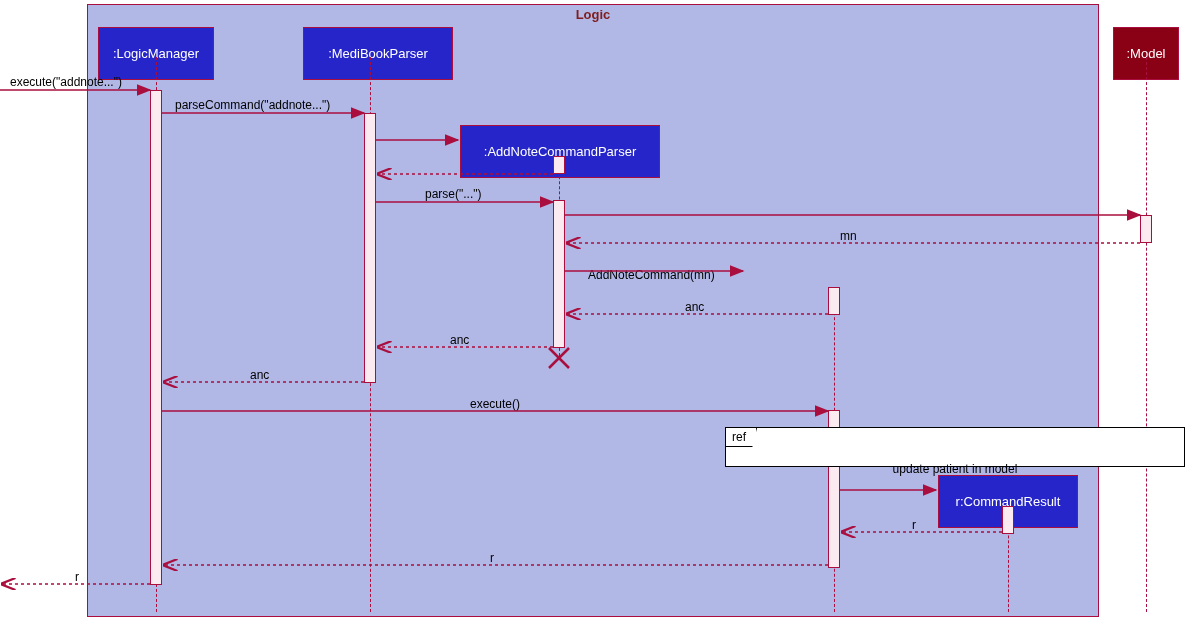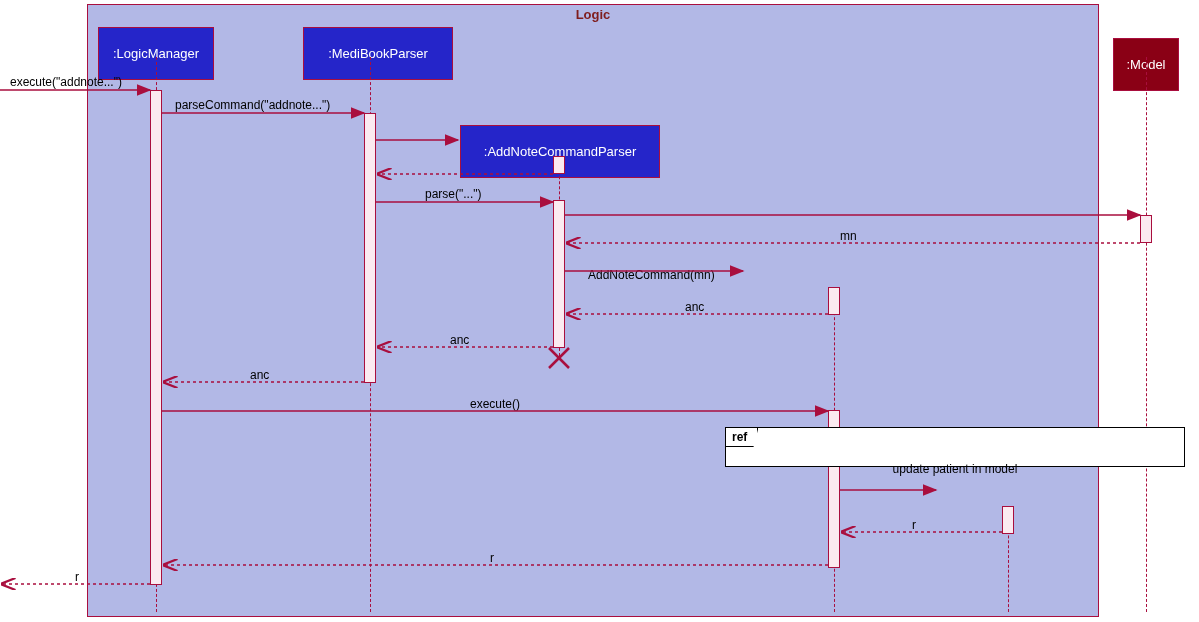--- a/index.html
+++ b/index.html
@@ -6,37 +6,38 @@
   body { font-family: sans-serif; font-size: 12px; background: #fff; }
   .canvas { position: relative; width: 1199px; height: 622px; }
   .region { position: absolute; border: 1px solid #a90e3e; }
   .region-title { position: absolute; top: 2px; left: 50%; transform: translateX(-50%); color: #7f1d1d; font-weight: bold; font-size: 13px; }
   .participant { position: absolute; background: #2525c9; border: 1.5px solid #a90e3e; color: #fff; padding: 18px 12px; text-align: center; font-size: 13px; }
   .participant.dark { background: #8a0015; }
   .lifeline { position: absolute; width: 0; border-left: 1.5px dashed #a90e3e; }
   .activation { position: absolute; width: 12px; background: #fbeaf0; border: 1.5px solid #a90e3e; }
   .msg-label { position: absolute; font-size: 12px; color: #000; text-align: center; white-space: nowrap; }
   .ref-box { position: absolute; background: #fff; border: 1.5px solid #000; }
-  .ref-tab { position: absolute; top: 0; left: 0; background: #fff; border: 1.5px solid #000; border-top: none; border-left: none; padding: 2px 10px 2px 6px; font-weight: bold; font-size: 12px; clip-path: polygon(0 0, 100% 0, 85% 100%, 0 100%); }
+  .ref-tab { position: absolute; top: 0; left: 0; background: #fff; border: 1.5px solid #000; border-top: none; border-left: none; padding: 2px 10px 2px 6px; font-weight: normal; font-size: 12px; clip-path: polygon(0 0, 100% 0, 85% 100%, 0 100%); }
   .ref-text { text-align: center; padding-top: 34px; font-size: 12px; }
   svg.arrows { position: absolute; top: 0; left: 0; width: 1199px; height: 622px; pointer-events: none; }
 </style>
 </head>
 <body>
 
 <div class="canvas">
 
   <div class="region" style="left:87px; top:4px; width:1012px; height:613px; background:#b2b8e6;">
     <div class="region-title">Logic</div>
   </div>
 
   <div class="participant" style="left:98px; top:27px; width:116px;"><span>:LogicManager</span></div>
   <div class="participant" style="left:303px; top:27px; width:150px;"><span>:MediBookParser</span></div>
   <div class="participant" style="left:460px; top:125px; width:200px;"><span>:AddNoteCommandParser</span></div>
-  <div class="participant dark" style="left:1113px; top:38px; width:66px;"><span>:Model</span></div>
+  <div class="participant" style="left:938px; top:475px; width:140px;"><span>r:CommandResult</span></div>
+  <div class="participant dark" style="left:1113px; top:27px; width:66px;"><span>:Model</span></div>
 
   <div class="lifeline" style="left:156px; top:57px; height:555px;"></div>
   <div class="lifeline" style="left:370px; top:57px; height:555px;"></div>
   <div class="lifeline" style="left:559px; top:156px; height:200px;"></div>
   <div class="lifeline" style="left:834px; top:287px; height:325px;"></div>
   <div class="lifeline" style="left:1008px; top:506px; height:106px;"></div>
   <div class="lifeline" style="left:1146px; top:57px; height:555px;"></div>
 
   <div class="activation" style="left:150px; top:90px; height:495px;"></div>
   <div class="activation" style="left:364px; top:113px; height:270px;"></div>

